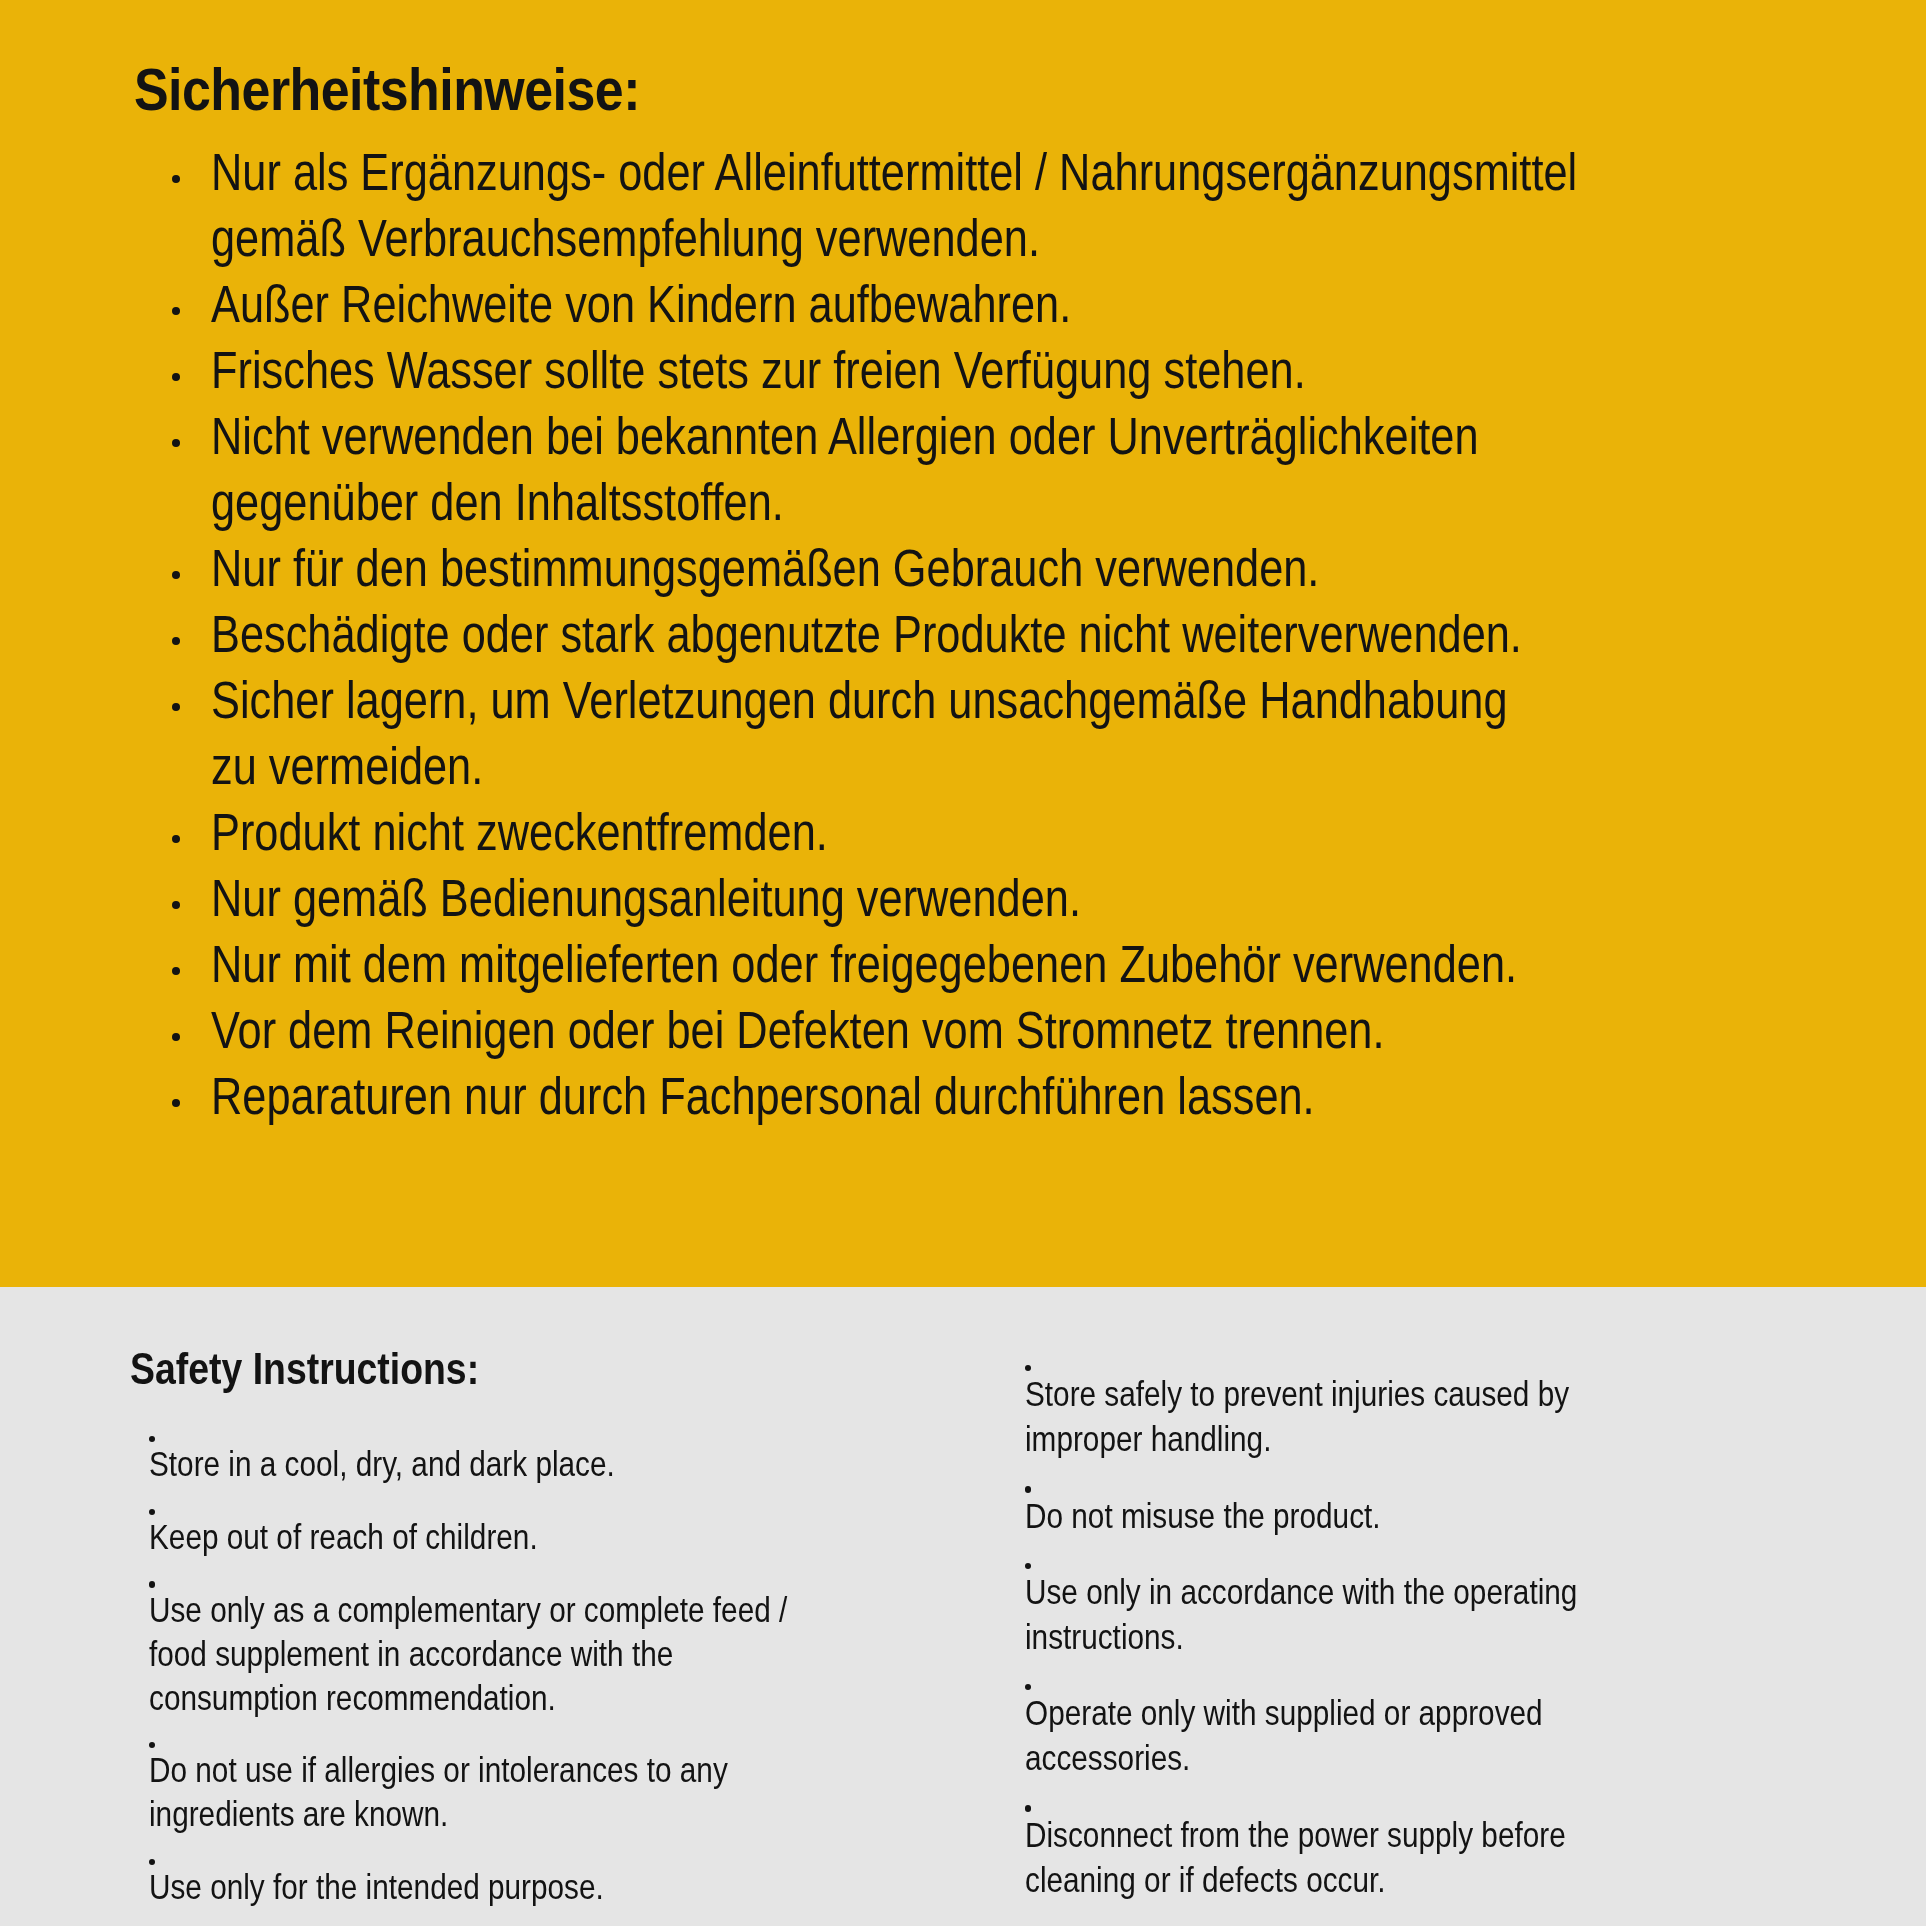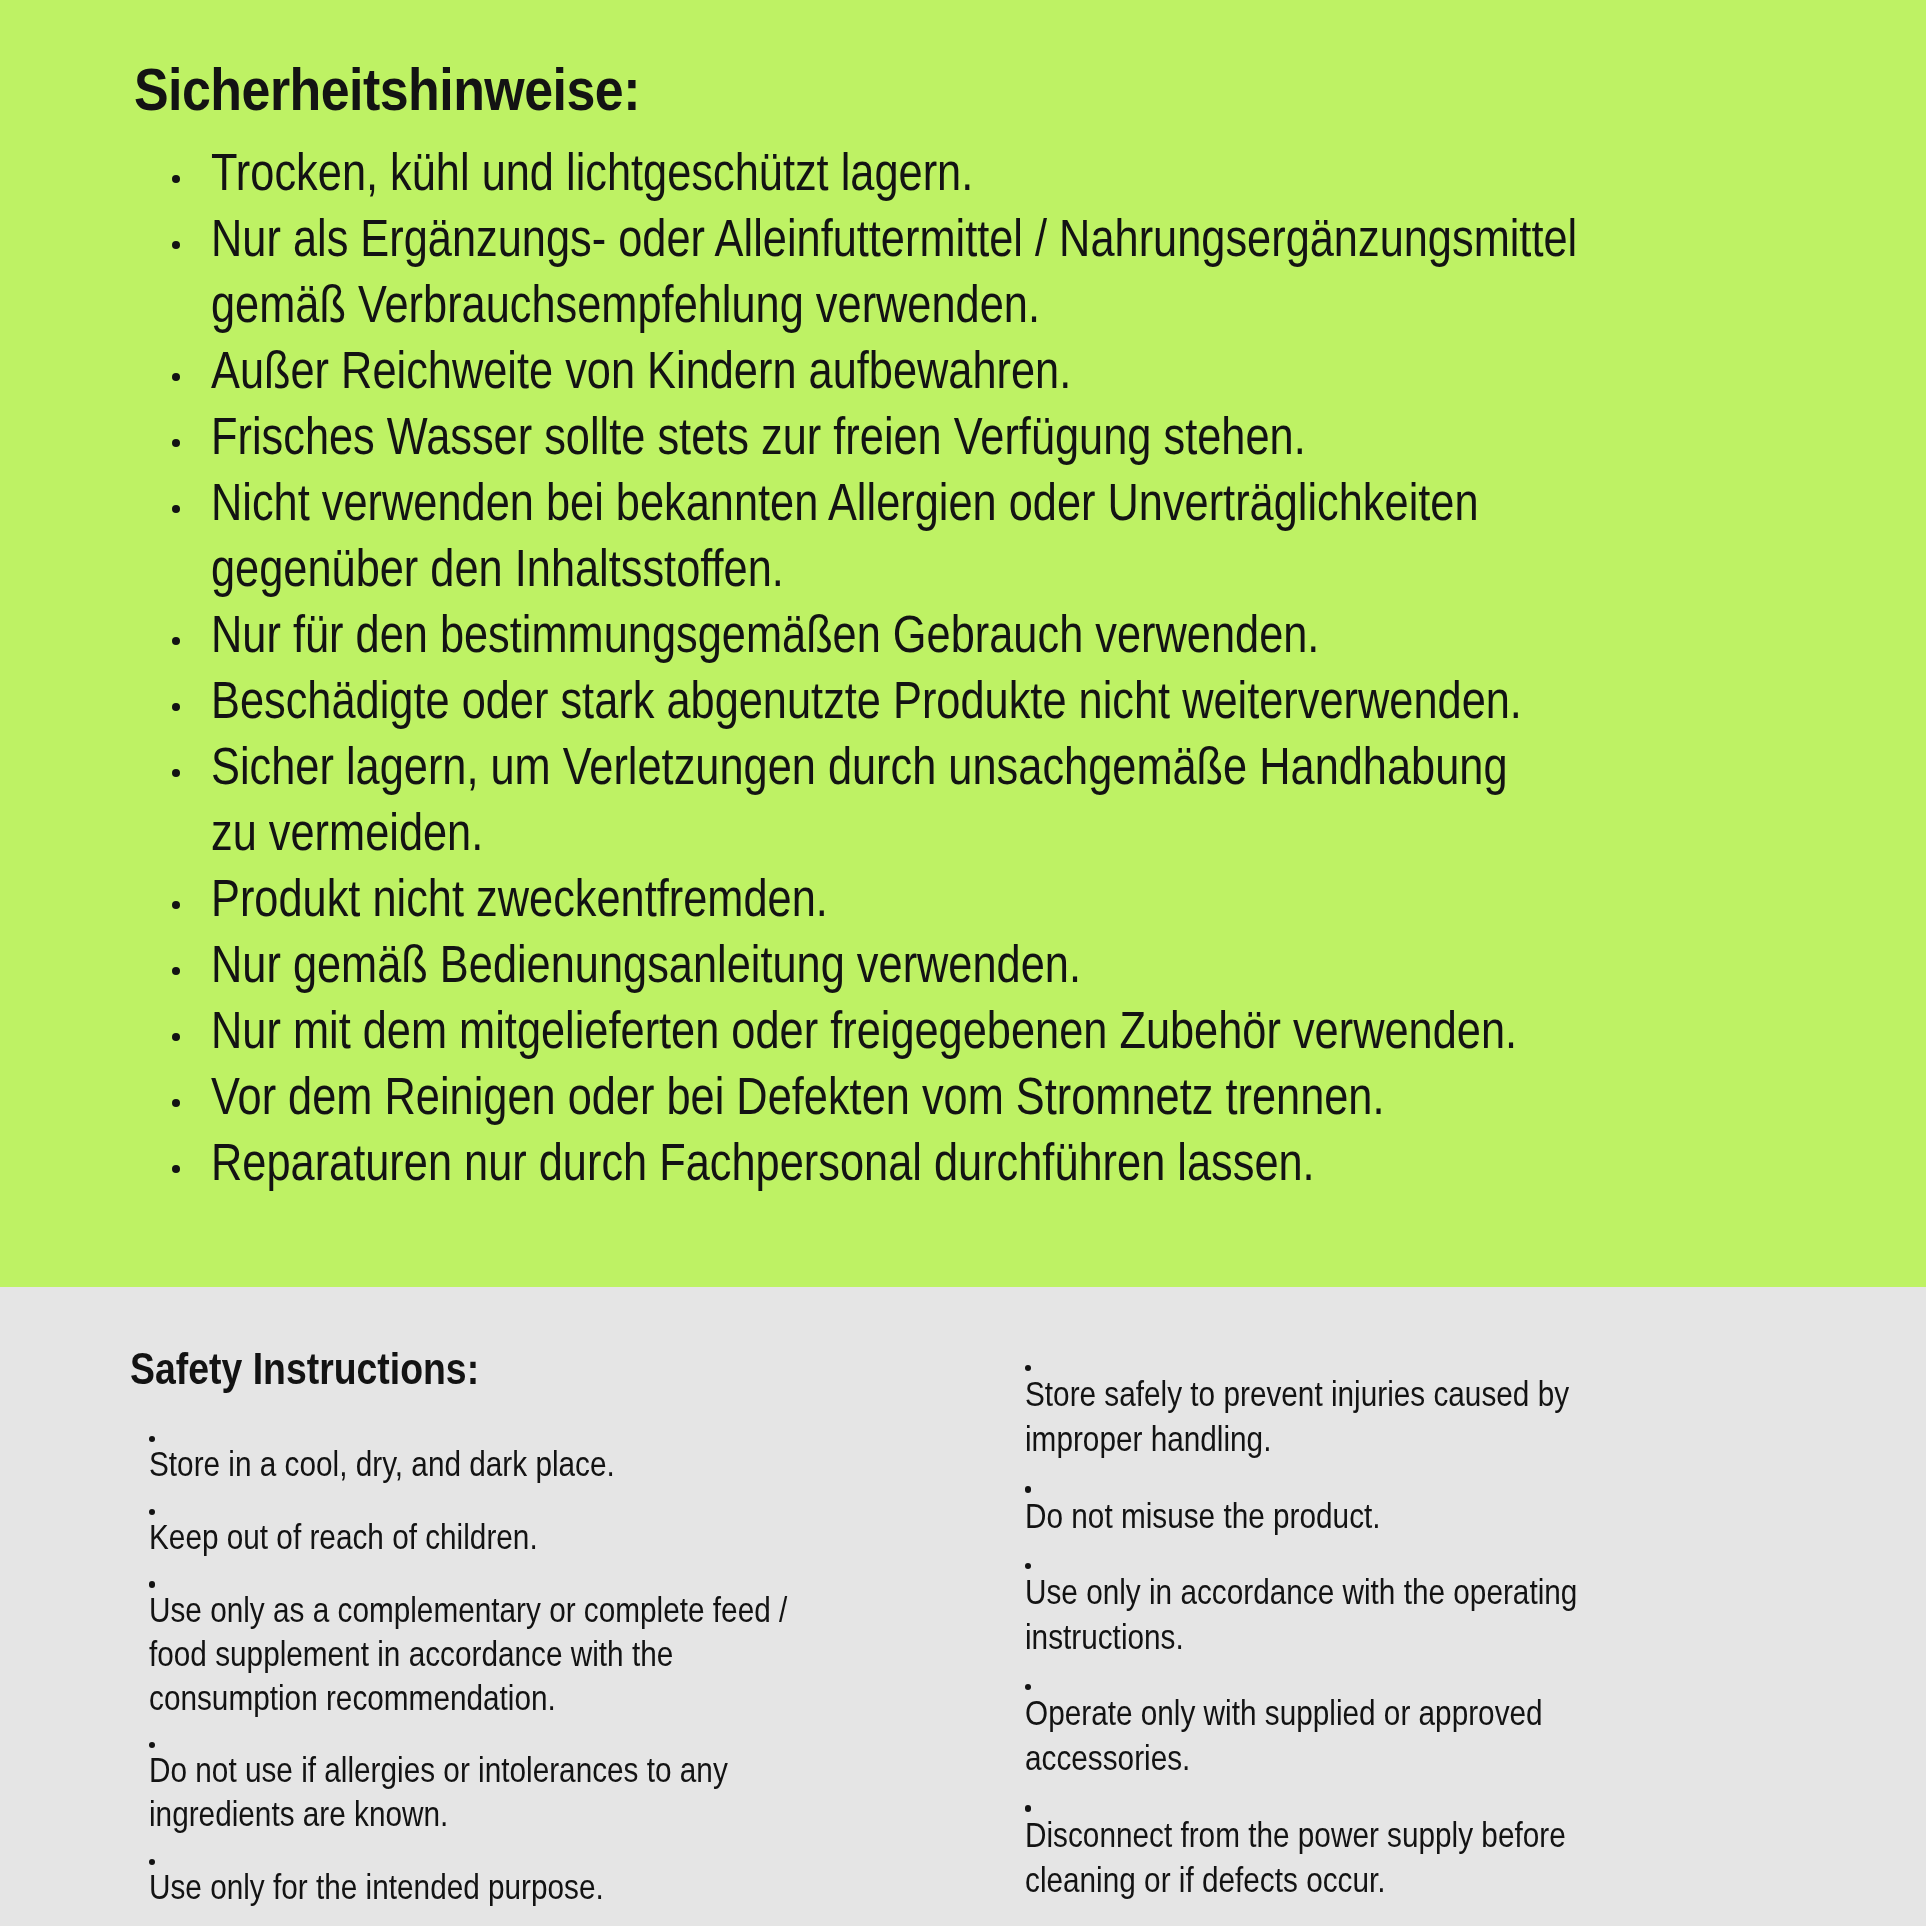--- a/index.html
+++ b/index.html
@@ -7,21 +7,21 @@
     width: 1926px; height: 1926px;
     background: #ffffff;
     color: #131313;
     font-family: "Liberation Sans", sans-serif;
     position: relative;
     overflow: hidden;
   }
   .sect-de {
     position: absolute; top: 0; left: 0;
     width: 1926px; height: 1287px;
-    background: #bef264;
+    background: #eab308;
   }
   .de-title {
     margin: 55px 0 0 134px;
     font-size: 59px; font-weight: 700; line-height: 71px;
     letter-spacing: -0.6px;
     white-space: nowrap;
     transform: scaleX(0.88); transform-origin: 0 0;
   }
   .de-list { margin-top: 13.5px; padding-left: 172px; }
   .item { display: flex; align-items: flex-start; }
@@ -65,24 +65,20 @@
   }
   .en-col-right .en-item .txt { line-height: 45px; }
 </style>
 </head>
 <body style="background: rgb(255, 255, 255); color: rgb(19, 19, 19);">
 
 <div class="sect-de">
   <div class="de-title">Sicherheitshinweise:</div>
   <div class="de-list">
 
-      <div class="item de-item">
-        <span class="dot" style="background: rgb(19, 19, 19);"></span>
-        <span class="txt">Trocken, kühl und lichtgeschützt lagern.</span>
-      </div>
 
       <div class="item de-item">
         <span class="dot" style="background: rgb(19, 19, 19);"></span>
         <span class="txt">Nur als Ergänzungs- oder Alleinfuttermittel / Nahrungsergänzungsmittel
 gemäß Verbrauchsempfehlung verwenden.</span>
       </div>
 
       <div class="item de-item">
         <span class="dot" style="background: rgb(19, 19, 19);"></span>
         <span class="txt">Außer Reichweite von Kindern aufbewahren.</span>

